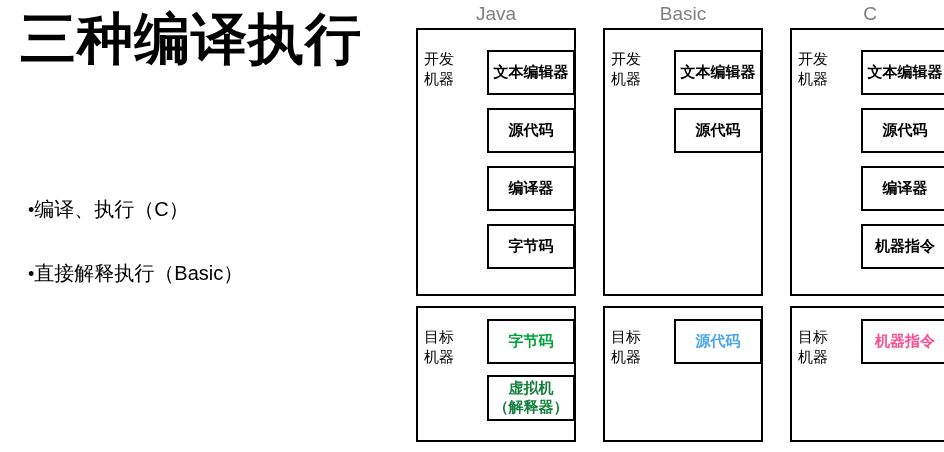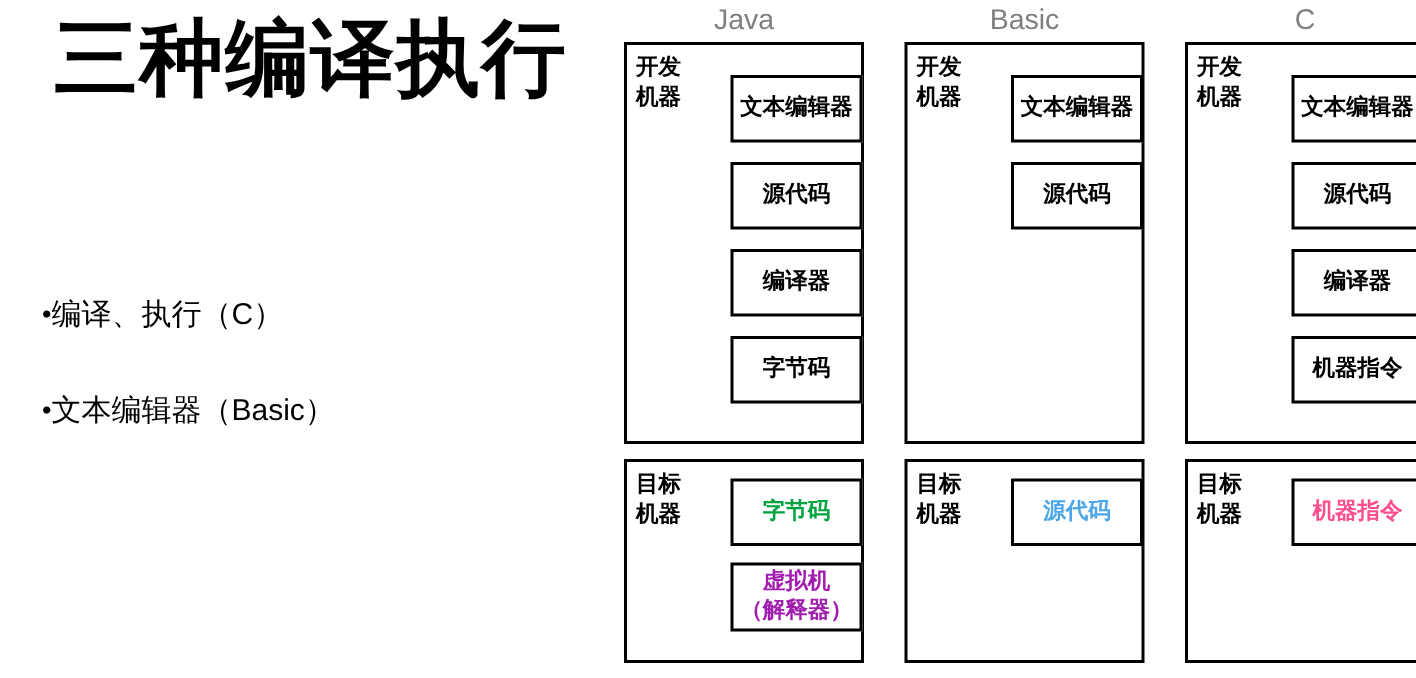--- a/index.html
+++ b/index.html
@@ -8,21 +8,21 @@
     width: 944px; height: 452px;
     background: #ffffff;
     color: #000000;
     font-family: "Liberation Sans", "DejaVu Sans", sans-serif;
     position: relative;
     overflow: hidden;
   }
 
   .title {
     position: absolute;
-    left: 36px; top: 2px;
+    left: 20px; top: 2px;
     margin: 0;
     font-size: 56px;
     font-weight: 700;
     letter-spacing: 1px;
     white-space: nowrap;
   }
 
   .bullets {
     position: absolute;
     left: 28px; top: 196px;
@@ -54,27 +54,28 @@
     line-height: 24px;
   }
   .machine-box {
     border: 2px solid #000;
     background: #fff;
     display: flex;
   }
   .dev { height: 268px; }
   .target { height: 136px; margin-top: 10px; }
   .machine-label {
-    font-weight: 700;
+    font-weight: 400;
     font-size: 15px;
     line-height: 1.3;
     white-space: pre-line;
     padding: 5px 0 0 6px;
     width: 42px;
     flex-shrink: 0;
+    margin-top: 14px;
   }
   .items {
     flex: 1;
     display: flex;
     flex-direction: column;
     align-items: center;
     padding: 20px 8px 0 0;
     gap: 13px;
   }
   .target .items { padding-top: 11px; gap: 11px; }
@@ -103,21 +104,21 @@
 
   <h1 class="title">三种编译执行</h1>
 
   <ul class="bullets">
     <li>
       <span class="bullet-dot"></span>
       <span>编译、执行（C）</span>
     </li>
     <li>
       <span class="bullet-dot"></span>
-      <span>文本编辑器（Basic）</span>
+      <span>直接解释执行（Basic）</span>
     </li>
   </ul>
 
   <div class="diagram">
 
     <div class="col">
       <div class="col-header">Java</div>
       <div class="machine-box dev">
         <div class="machine-label">开发
 机器</div>
@@ -137,21 +138,21 @@
         </div>
       </div>
       <div class="machine-box target">
         <div class="machine-label">目标
 机器</div>
         <div class="items">
           <div class="item-box">
             <span style="color: rgb(0, 163, 62);">字节码</span>
           </div>
           <div class="item-box">
-            <span style="color: #a21caf;">虚拟机
+            <span style="color: #15803d;">虚拟机
 （解释器）</span>
           </div>
         </div>
       </div>
     </div>
 
     <div class="col">
       <div class="col-header">Basic</div>
       <div class="machine-box dev">
         <div class="machine-label">开发

